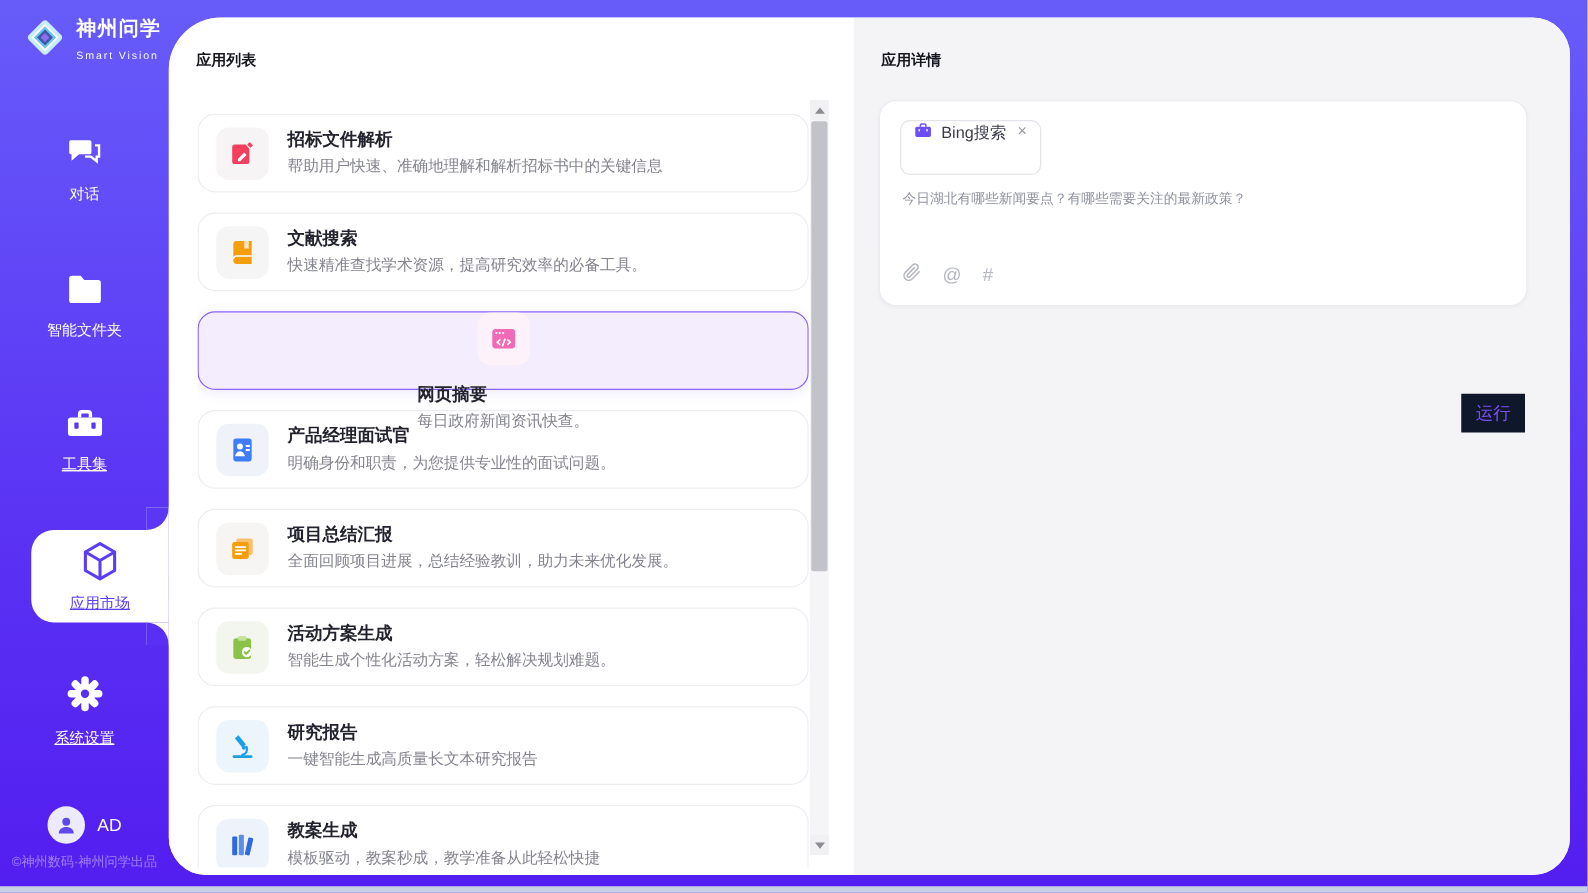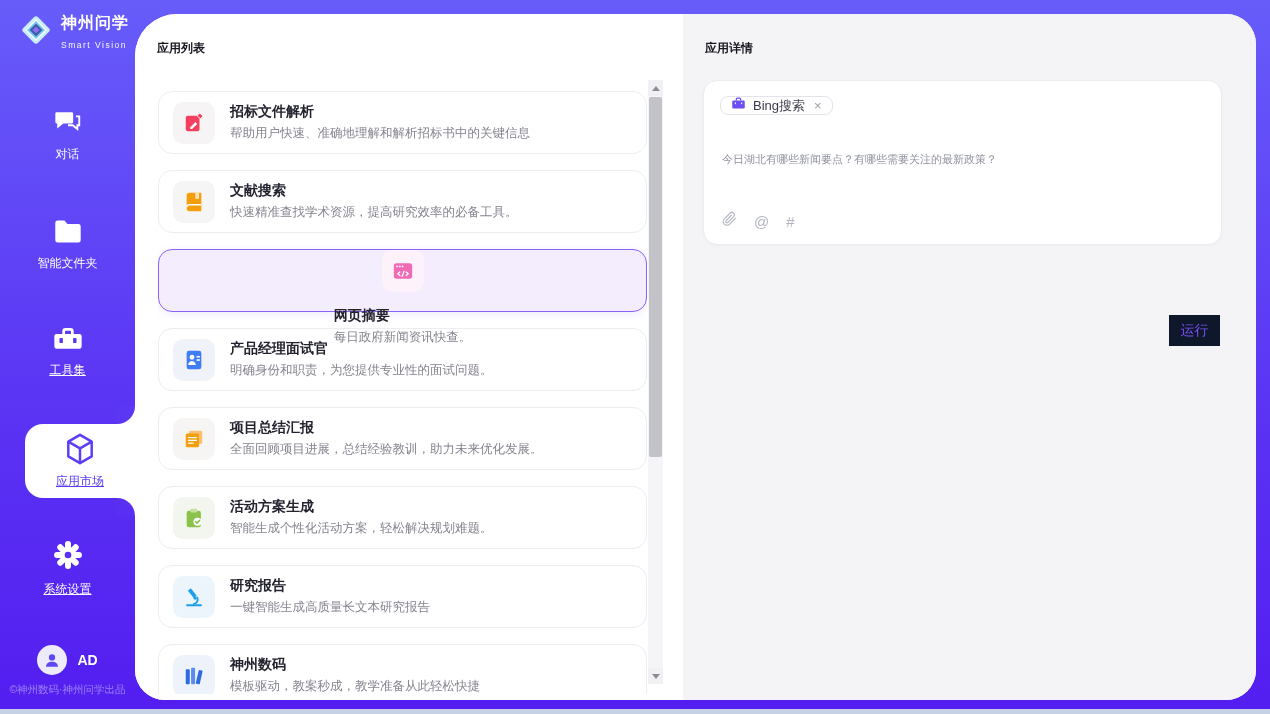--- a/index.html
+++ b/index.html
@@ -23,21 +23,21 @@
   .bubble { position:absolute; left:25px; right:0; top:424px; height:74px; background:#fff;
     border-radius:18px 0 0 18px; text-align:center; padding-top:9px; cursor:pointer; }
   .bubble .lbl { display:block; font-size:12px; color:#5b3df5; margin-top:4px; text-decoration:underline; }
   .bubble-curve { position:absolute; right:0; width:18px; height:18px; background:#fff; }
   .bubble-curve.top { top:406px; } .bubble-curve.bot { top:498px; }
   .bubble-curve.top::after { content:''; position:absolute; inset:0; background:#5b37f4; border-bottom-right-radius:18px; }
   .bubble-curve.bot::after { content:''; position:absolute; inset:0; background:#592ff3; border-top-right-radius:18px; }
 
   .user-row { position:absolute; left:0; top:645px; width:135px; display:flex; align-items:center; justify-content:center; gap:10px; }
   .avatar { width:30px; height:30px; border-radius:50%; background:#eceafb; display:flex; align-items:center; justify-content:center; }
-  .user-name { font-size:14px; color:#fff;font-weight:bold; }
+  .user-name { font-size:14px; color:#fff; }
   .side-footer { position:absolute; left:0; bottom:12px; width:135px; text-align:center;
     font-size:10.5px; color:rgba(255,255,255,.42); }
 
   
   .content { position:absolute; left:135px; top:14px; width:1121px; height:686px;
     background:#fff; border-radius:42px 30px 30px 30px; overflow:hidden; }
 
   .list-col { position:absolute; left:0; top:0; width:548px; height:100%; background:#fff; }
   .panel-title { position:absolute; left:22px; top:26px; font-size:12px; font-weight:bold; color:#17171f; }
   .list-viewport { position:absolute; left:23px; top:66px; width:489px; height:614px; overflow:hidden; }
@@ -57,22 +57,22 @@
     display:flex; align-items:center; justify-content:center; cursor:pointer; }
   .sb-btn.up { top:0; } .sb-btn.down { bottom:0; }
   .tri-up { width:0; height:0; border-left:4px solid transparent; border-right:4px solid transparent; border-bottom:5px solid #8c8c93; }
   .tri-down { width:0; height:0; border-left:4px solid transparent; border-right:4px solid transparent; border-top:5px solid #8c8c93; }
   .sb-thumb { position:absolute; left:1px; top:17px; width:13px; height:360px; background:#c2c3c9; border-radius:2px; cursor:grab; }
 
   
   .detail-col { position:absolute; left:548px; top:0; right:0; height:100%; background:#f4f4f7; }
   .detail-card { position:absolute; left:20px; top:66px; width:519px; height:165px; background:#fff;
     border:1px solid #ebebf0; border-radius:14px; box-shadow:0 1px 3px rgba(20,20,40,.03); }
-  .tool-tag { position:absolute; left:16px; top:15px; height:19px; background:#fff;
-    border:1px solid #e3e3ea; border-radius:8px; display:inline-flex; align-items:center; gap:7px;
+  .tool-tag { position:absolute; left:16px; top:15px; height:44px; background:#fff;
+    border:1px solid #e3e3ea; border-radius:8px; display:inline-flex; gap:7px;
     padding:0 10px; cursor:pointer; }
   .tool-tag .tlabel { font-size:13px; color:#3c3c49; }
   .tool-tag .tclose { font-size:13px; color:#9a9aa6; margin-left:2px; cursor:pointer; }
   .prompt { position:absolute; left:18px; top:70px; right:18px; font-size:11px; color:#8f92a0; line-height:1.5; cursor:text; }
   .attach-row { position:absolute; left:18px; bottom:13px; display:flex; align-items:center; gap:17px; }
   .attach-sym { font-size:15px; color:#b4b6c2; cursor:pointer; }
   .run-btn { position:absolute; right:36px; top:257px; width:51px; height:31px; background:#0f172a;
     border:none; border-radius:0; color:#7a4ff8; font-size:14px; cursor:pointer;
     font-family:inherit; display:flex; align-items:center; justify-content:center;margin-top:44px; }
 </style>
@@ -287,21 +287,21 @@
 
         <div class="app-card">
           <span class="icon-box" style="background:#eef3fb;">
             <svg width="22" height="22" viewBox="0 0 24 24">
               <rect x="3" y="4.5" width="4.4" height="16.5" rx="1" fill="#2f6bdf"></rect>
               <rect x="8.8" y="3" width="4.4" height="18" rx="1" fill="#5b8df0"></rect>
               <rect x="15.5" y="5.5" width="4.4" height="15.5" rx="1" fill="#2f6bdf" transform="rotate(13 17.7 13.2)"></rect>
             </svg>
           </span>
           <span class="card-texts">
-            <span class="card-title">神州数码</span>
+            <span class="card-title">教案生成</span>
             <span class="card-desc">模板驱动，教案秒成，教学准备从此轻松快捷</span>
           </span>
         </div>
       </div>
 
       <div class="sb">
         <div class="sb-btn up">
             <span class="tri-up"></span>
           </div>
         <div class="sb-thumb"></div>

